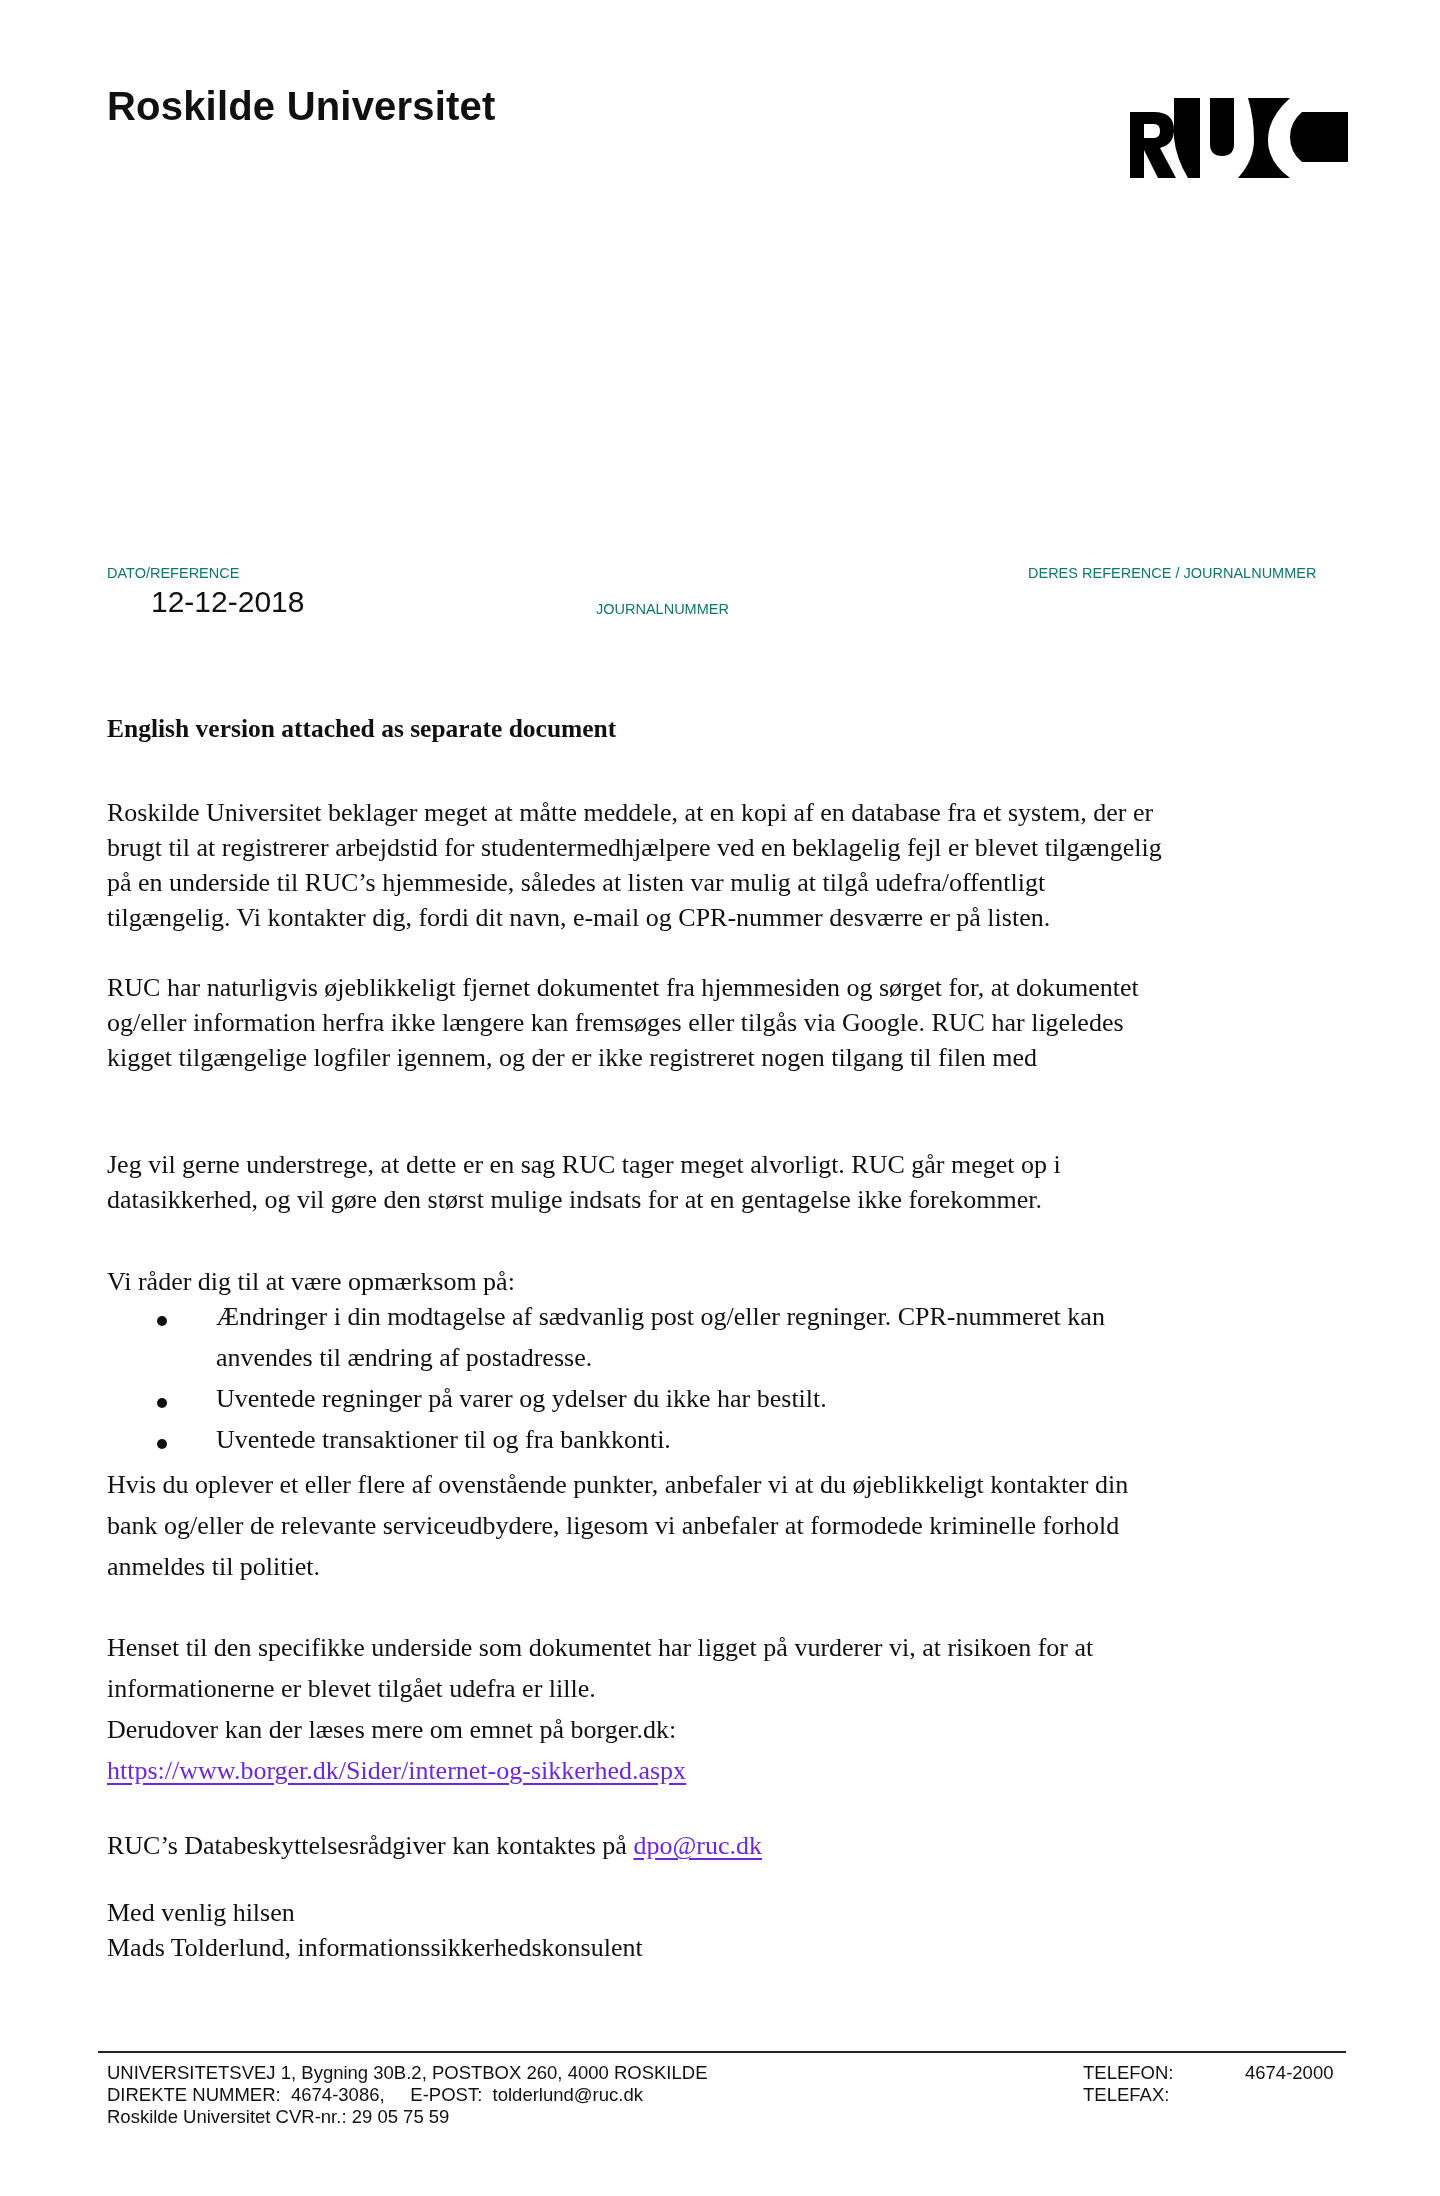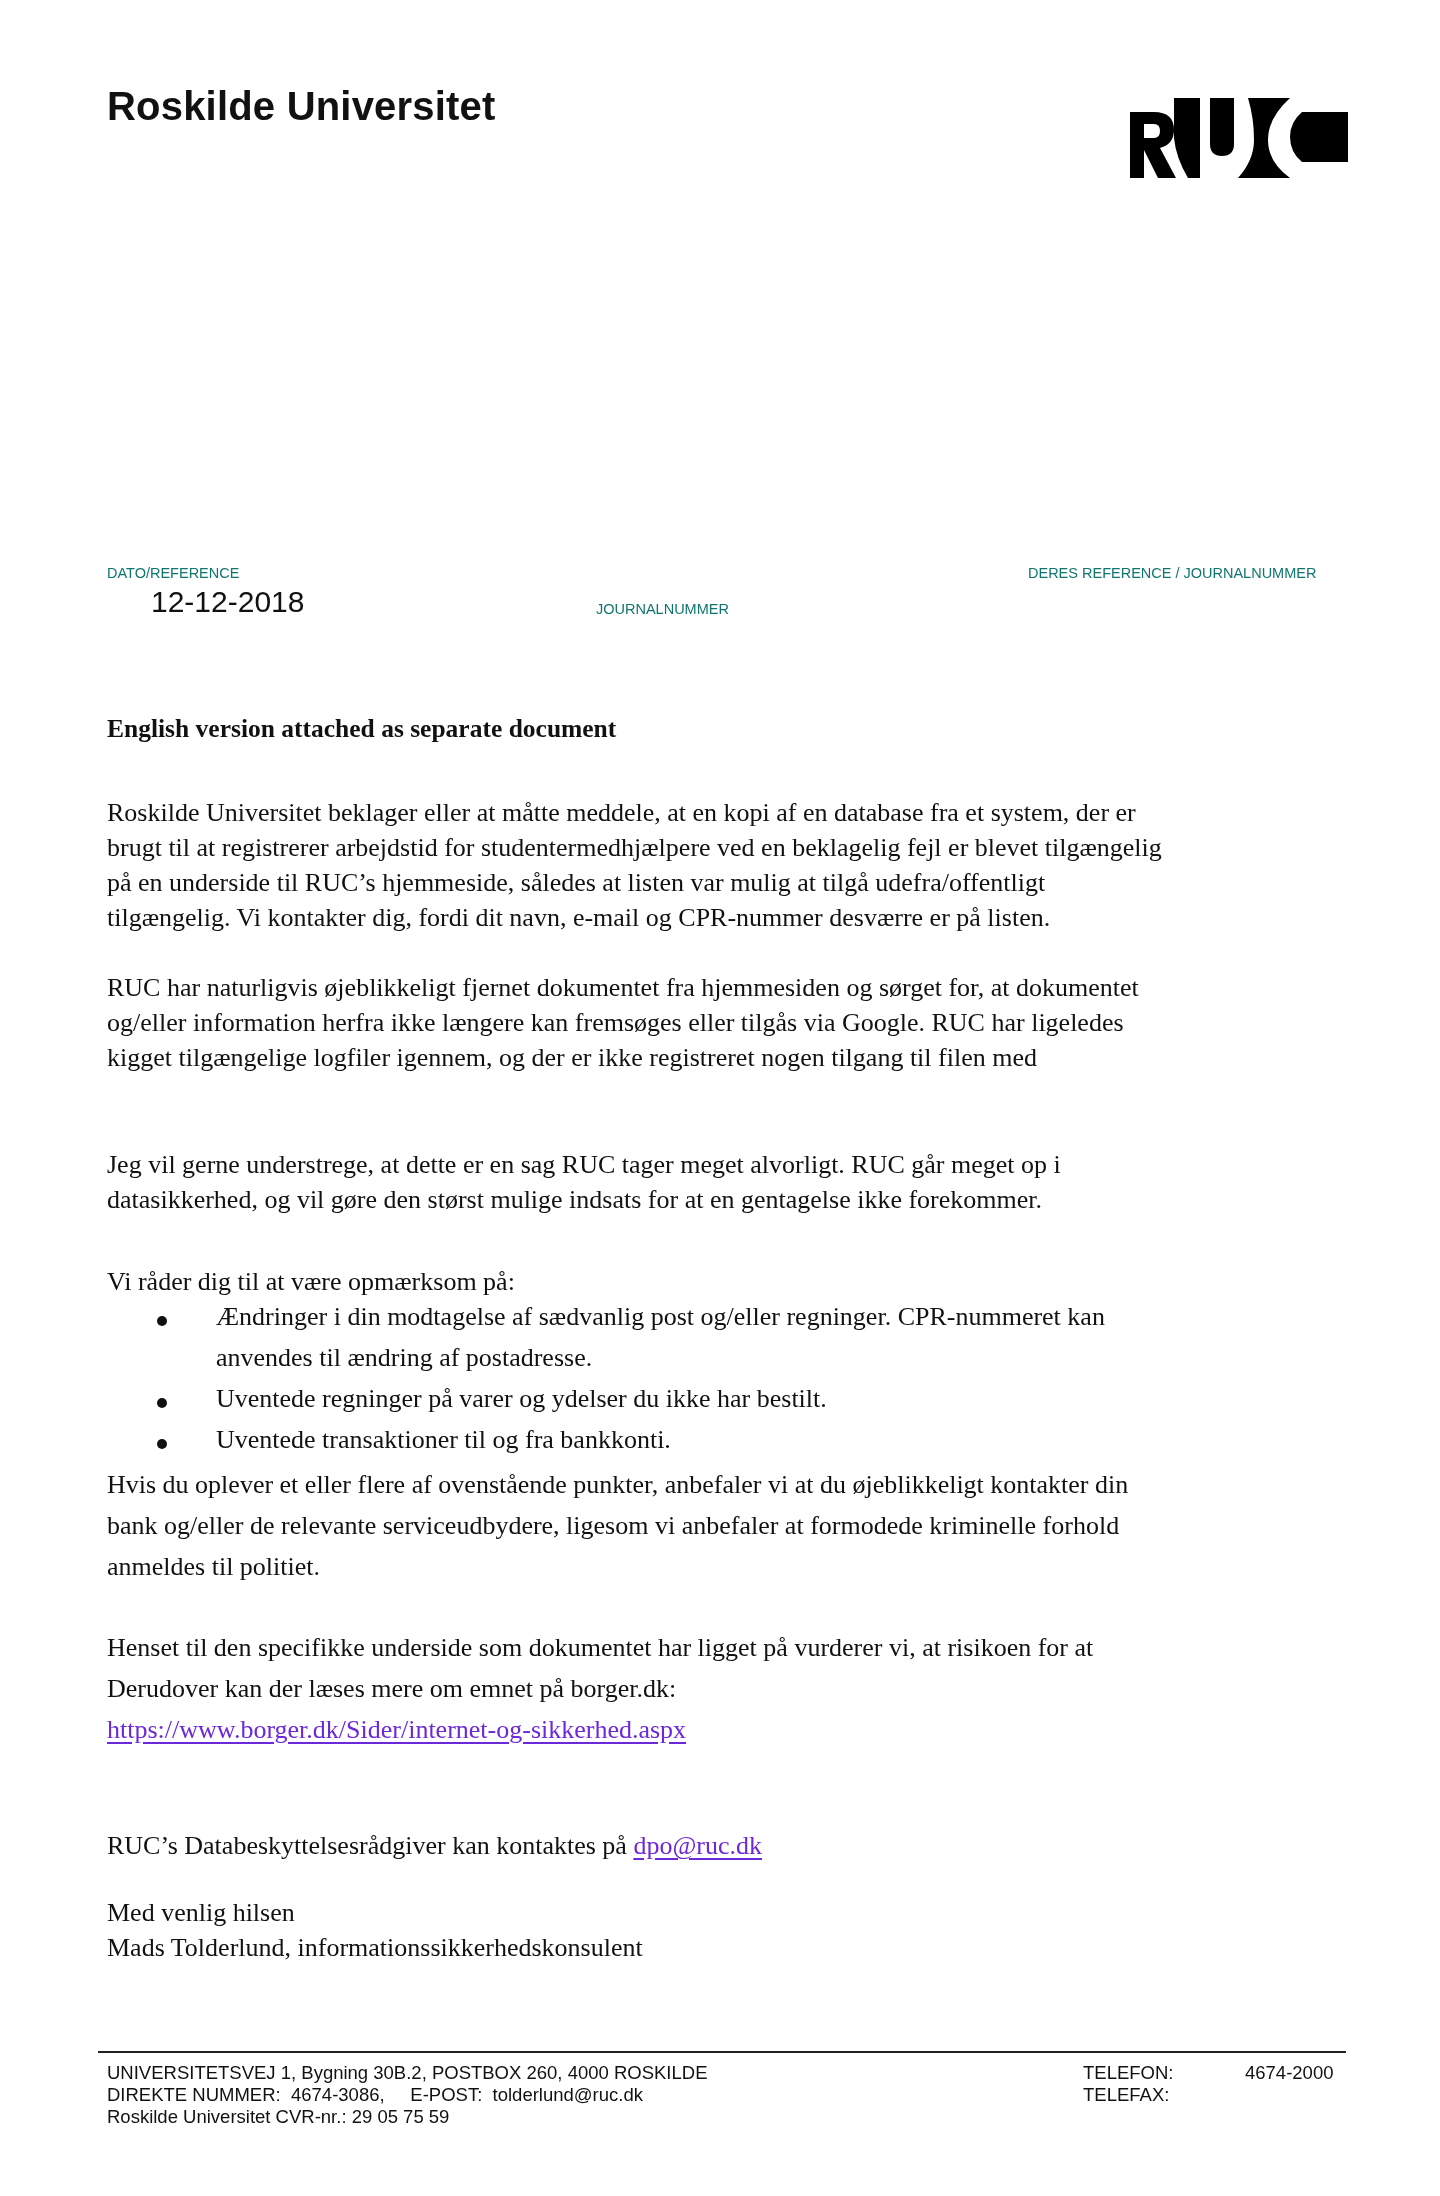--- a/index.html
+++ b/index.html
@@ -47,21 +47,21 @@
 </svg>
 
 <div class="abs ref-label sans" style="left:107px;">DATO/REFERENCE</div>
 <div class="abs ref-label sans" style="left:596px;margin-top:36px;">JOURNALNUMMER</div>
 <div class="abs ref-label sans" style="left:1028px;">DERES REFERENCE / JOURNALNUMMER</div>
 <div id="ref-date" class="abs sans">12-12-2018</div>
 
 <div id="heading" class="abs serif">English version attached as separate document</div>
 
 <div class="abs para serif" style="top:795px;">
-  <span class="line">Roskilde Universitet beklager eller at måtte meddele, at en kopi af en database fra et system, der er</span>
+  <span class="line">Roskilde Universitet beklager meget at måtte meddele, at en kopi af en database fra et system, der er</span>
   <span class="line">brugt til at registrerer arbejdstid for studentermedhjælpere ved en beklagelig fejl er blevet tilgængelig</span>
   <span class="line">på en underside til RUC’s hjemmeside, således at listen var mulig at tilgå udefra/offentligt</span>
   <span class="line">tilgængelig. Vi kontakter dig, fordi dit navn, e-mail og CPR-nummer desværre er på listen.</span>
 </div>
 
 <div class="abs para serif" style="top:970px;">
   <span class="line">RUC har naturligvis øjeblikkeligt fjernet dokumentet fra hjemmesiden og sørget for, at dokumentet</span>
   <span class="line">og/eller information herfra ikke længere kan fremsøges eller tilgås via Google. RUC har ligeledes</span>
   <span class="line">kigget tilgængelige logfiler igennem, og der er ikke registreret nogen tilgang til filen med</span>
 </div>
@@ -90,20 +90,21 @@
 </div>
 
 <div class="abs para serif" style="top:1464px; line-height:41px;">
   <span class="line">Hvis du oplever et eller flere af ovenstående punkter, anbefaler vi at du øjeblikkeligt kontakter din</span>
   <span class="line">bank og/eller de relevante serviceudbydere, ligesom vi anbefaler at formodede kriminelle forhold</span>
   <span class="line">anmeldes til politiet.</span>
 </div>
 
 <div class="abs para serif" style="top:1627px; line-height:41px;">
   <span class="line">Henset til den specifikke underside som dokumentet har ligget på vurderer vi, at risikoen for at</span>
+  <span class="line">informationerne er blevet tilgået udefra er lille.</span>
   <span class="line">Derudover kan der læses mere om emnet på borger.dk:</span>
   <span class="line"><a class="link">https://www.borger.dk/Sider/internet-og-sikkerhed.aspx</a></span>
 </div>
 
 <div class="abs para serif" style="top:1828px;">
   <span>RUC’s Databeskyttelsesrådgiver kan kontaktes på </span><a class="link">dpo@ruc.dk</a>
 </div>
 
 <div class="abs para serif" style="top:1895px;">
   <span class="line">Med venlig hilsen</span>

